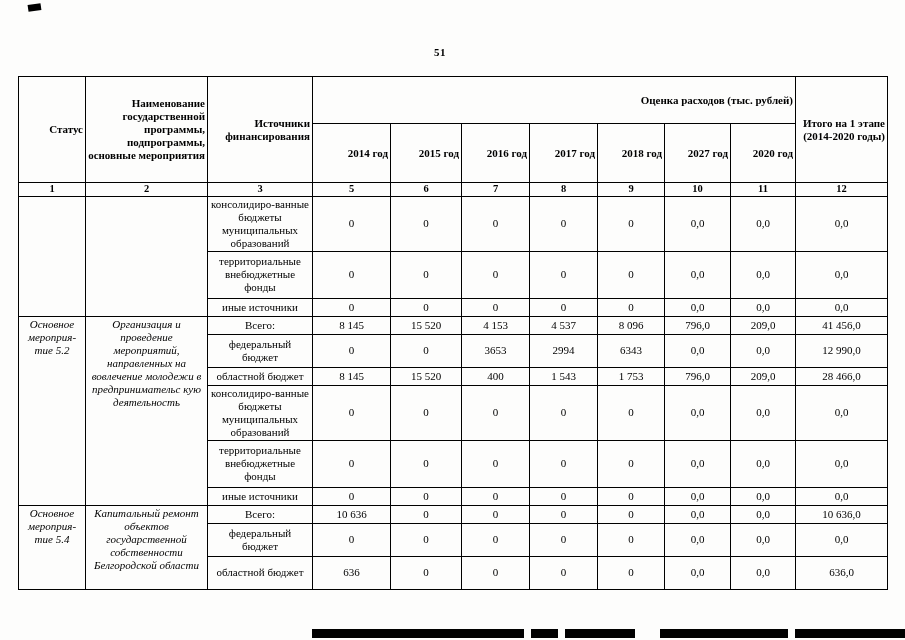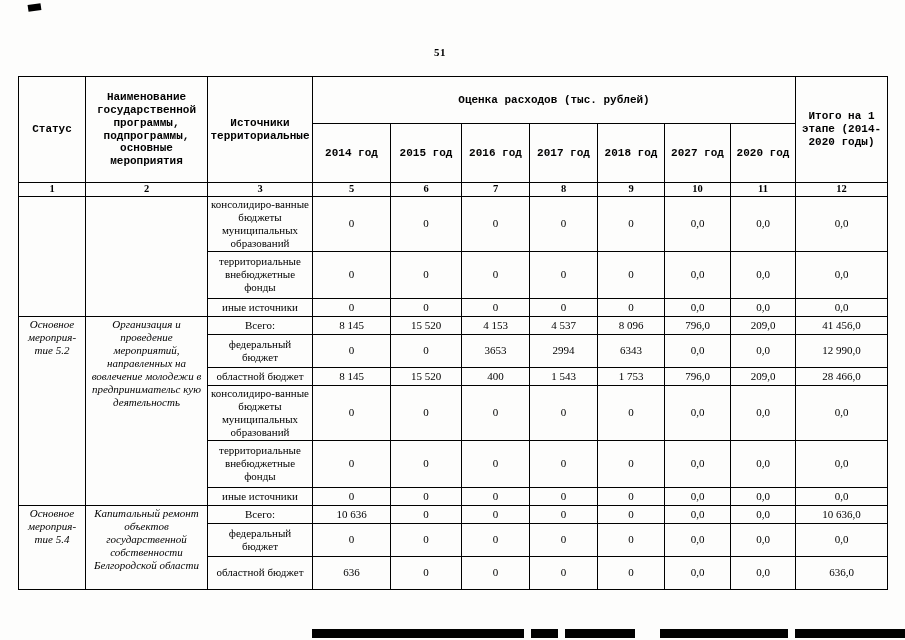--- a/index.html
+++ b/index.html
@@ -20,23 +20,22 @@
     position:absolute;top:76px;left:18px;width:869px;
     border-collapse:collapse;table-layout:fixed;
     font-size:11px;line-height:1.18;
   }
   table.budget th, table.budget td{
     border:1px solid #000;
     padding:1px 3px;
     overflow:hidden;
   }
   table.budget thead th{
-    font-weight:bold;text-align:center;vertical-align:middle;
+    font-weight:bold;text-align:right;vertical-align:middle;
     padding:2px 2px;
-    font-family:Liberation Mono, monospace;
   }
   tr.colnum-row td{
     font-weight:bold;text-align:center;vertical-align:middle;
     height:13px;padding:0 2px;font-size:10.5px;
   }
   td.status-cell, td.name-cell{
     text-align:center;vertical-align:top;font-style:italic;
   }
   td.source-cell{
     text-align:center;vertical-align:middle;
@@ -74,21 +73,21 @@
     <col style="width:68px">
     <col style="width:67px">
     <col style="width:66px">
     <col style="width:65px">
     <col style="width:92px">
   </colgroup>
   <thead>
     <tr>
       <th rowspan="2">Статус</th>
       <th rowspan="2">Наименование государственной программы, подпрограммы, основные мероприятия</th>
-      <th rowspan="2">Источники территориальные</th>
+      <th rowspan="2">Источники финансирования</th>
       <th colspan="7" style="height:42px">Оценка расходов (тыс. рублей)</th>
       <th rowspan="2">Итого на 1 этапе (2014-2020 годы)</th>
     </tr>
     <tr>
       <th style="height:54px">2014 год</th>
       <th>2015 год</th>
       <th>2016 год</th>
       <th>2017 год</th>
       <th>2018 год</th>
       <th>2027 год</th>

